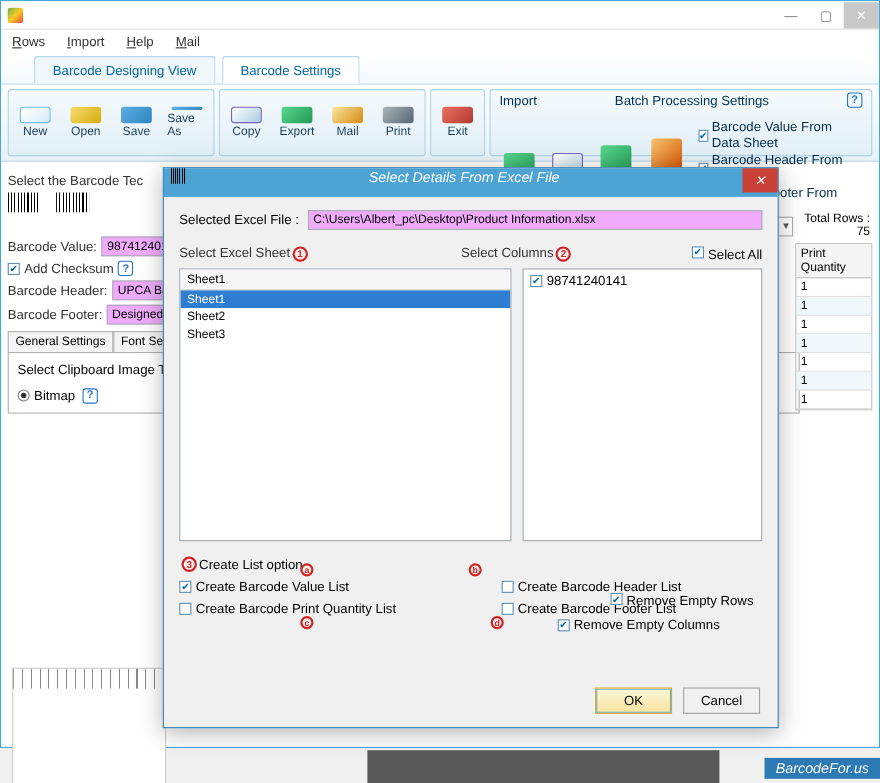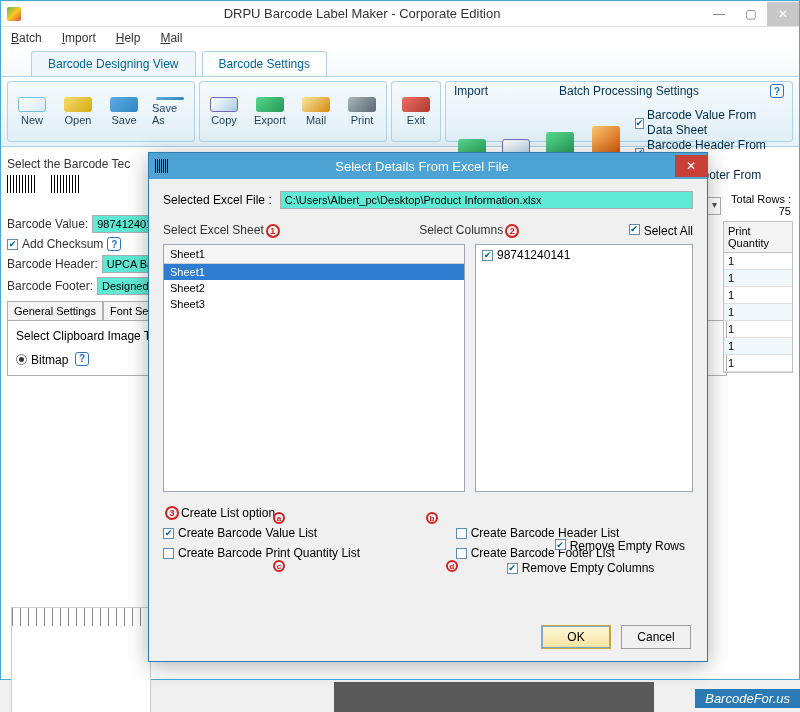--- a/index.html
+++ b/index.html
@@ -32,21 +32,21 @@
 .batch-body { display: flex; gap: 8px; align-items: center; }
 .batch-checks { display: flex; flex-direction: column; font-size: 11px; color: #002b4a; }
 .batch-checks label { display: flex; align-items: center; gap: 3px; line-height: 15px; }
 .chk { width: 11px; height: 11px; border: 1px solid #5c8db3; background: #fff; display: inline-flex; align-items: center; justify-content: center; font-size: 9px; color: #0066a0; }
 .chk.checked::before { content: "✔"; }
 
 .body-area { position: relative; height: 530px; }
 .left-panel { position: absolute; left: 6px; top: 6px; width: 720px; }
 .left-row { display: flex; align-items: center; gap: 4px; font-size: 11px; margin: 4px 0; }
 .left-row label { color: #333; }
-.text-input { border: 1px solid #abadb3; padding: 2px 4px; font-size: 11px; background: #5eead4; }
+.text-input { border: 1px solid #abadb3; padding: 2px 4px; font-size: 11px; background: #f0abfc; }
 .text-input.small { width: 68px; }
 
 .settings-tabs { display: flex; margin-top: 6px; }
 .settings-tab { border: 1px solid #b0b0b0; border-bottom: none; padding: 3px 6px; font-size: 11px; background: #f4f4f4; cursor: pointer; }
 .settings-box { border: 1px solid #b0b0b0; padding: 8px; font-size: 11px; }
 .radio { display: inline-flex; align-items: center; gap: 4px; }
 .radio-circle { width: 11px; height: 11px; border: 1px solid #7a7a7a; border-radius: 50%; display: inline-flex; align-items: center; justify-content: center; }
 .radio-circle.on::after { content: ""; width: 5px; height: 5px; background: #333; border-radius: 50%; }
 .help-icon { width: 14px; height: 14px; border: 1px solid #2874c6; border-radius: 3px; color: #2874c6; display: inline-flex; align-items: center; justify-content: center; font-size: 10px; font-weight: bold; }
 
@@ -55,21 +55,21 @@
 .pq-table { border: 1px solid #c0c0c0; margin-top: 4px; }
 .pq-header { background: #f4f4f4; border-bottom: 1px solid #c0c0c0; padding: 3px 4px; font-size: 11px; }
 .pq-cell { border-bottom: 1px solid #e0e0e0; padding: 2px 4px; font-size: 11px; }
 .pq-cell.alt { background: #f0f8fc; }
 
 .right-dd { border: 1px solid #abadb3; width: 60px; height: 18px; background: #fff; position: absolute; right: 6px; top: 44px; }
 .right-dd::after { content: "▾"; position: absolute; right: 3px; top: 1px; font-size: 10px; color: #555; }
 
 
 .dialog { position: absolute; left: 148px; top: 152px; width: 560px; height: 510px; background: #f0f0f0; border: 1px solid #2e7eb3; box-shadow: 0 4px 20px rgba(0,0,0,0.3); }
-.dialog-titlebar { height: 26px; background: #4da3d4; color: #fff; display: flex; align-items: center; justify-content: space-between; padding-left: 6px; }
+.dialog-titlebar { height: 26px; background: #4da3d4; color: #fff; display: flex; justify-content: space-between; padding-left: 6px; font-style: italic; }
 .dialog-titlebar .title { flex: 1; text-align: center; font-size: 13px; }
 .dlg-close { width: 32px; height: 22px; background: #c94036; color: #fff; display: flex; align-items: center; justify-content: center; cursor: pointer; }
 .dialog-body { padding: 12px 14px; }
 .file-row { display: flex; align-items: center; gap: 8px; margin-bottom: 14px; }
 .file-row input { flex: 1; }
 .section-labels { display: flex; justify-content: space-between; margin-bottom: 6px; align-items: center; }
 .section-labels .left, .section-labels .mid { color: #333; }
 .annot { display: inline-flex; width: 14px; height: 14px; border: 2px solid #d42020; border-radius: 50%; color: #d42020; font-size: 9px; align-items: center; justify-content: center; font-weight: bold; margin-left: 2px; }
 .lists-row { display: flex; gap: 10px; }
 .listbox { border: 1px solid #9da6b0; background: #fff; height: 248px; overflow: auto; }
@@ -108,30 +108,29 @@
 .barcode-mini { width:30px; height:18px; background: repeating-linear-gradient(90deg,#000 0,#000 1px,transparent 1px,transparent 3px); display:inline-block; }
 </style>
 </head>
 <body>
 
 <div class="main-window">
   <div class="titlebar">
     <div class="titlebar-left">
       <div class="app-icon"></div>
     </div>
-    <div class="titlebar-title">DRPU Barcode Label Maker - Corporate Edition</div>
     <div class="win-controls">
       <div class="win-btn">—</div>
       <div class="win-btn">▢</div>
       <div class="win-btn close">✕</div>
     </div>
   </div>
 
   <div class="menubar">
-    <span>Batch</span>
+    <span>Rows</span>
     <span>Import</span>
     <span>Help</span>
     <span>Mail</span>
   </div>
 
   <div class="tabs-row">
     <div class="tab">Barcode Designing View</div>
     <div class="tab active">Barcode Settings</div>
   </div>
 

